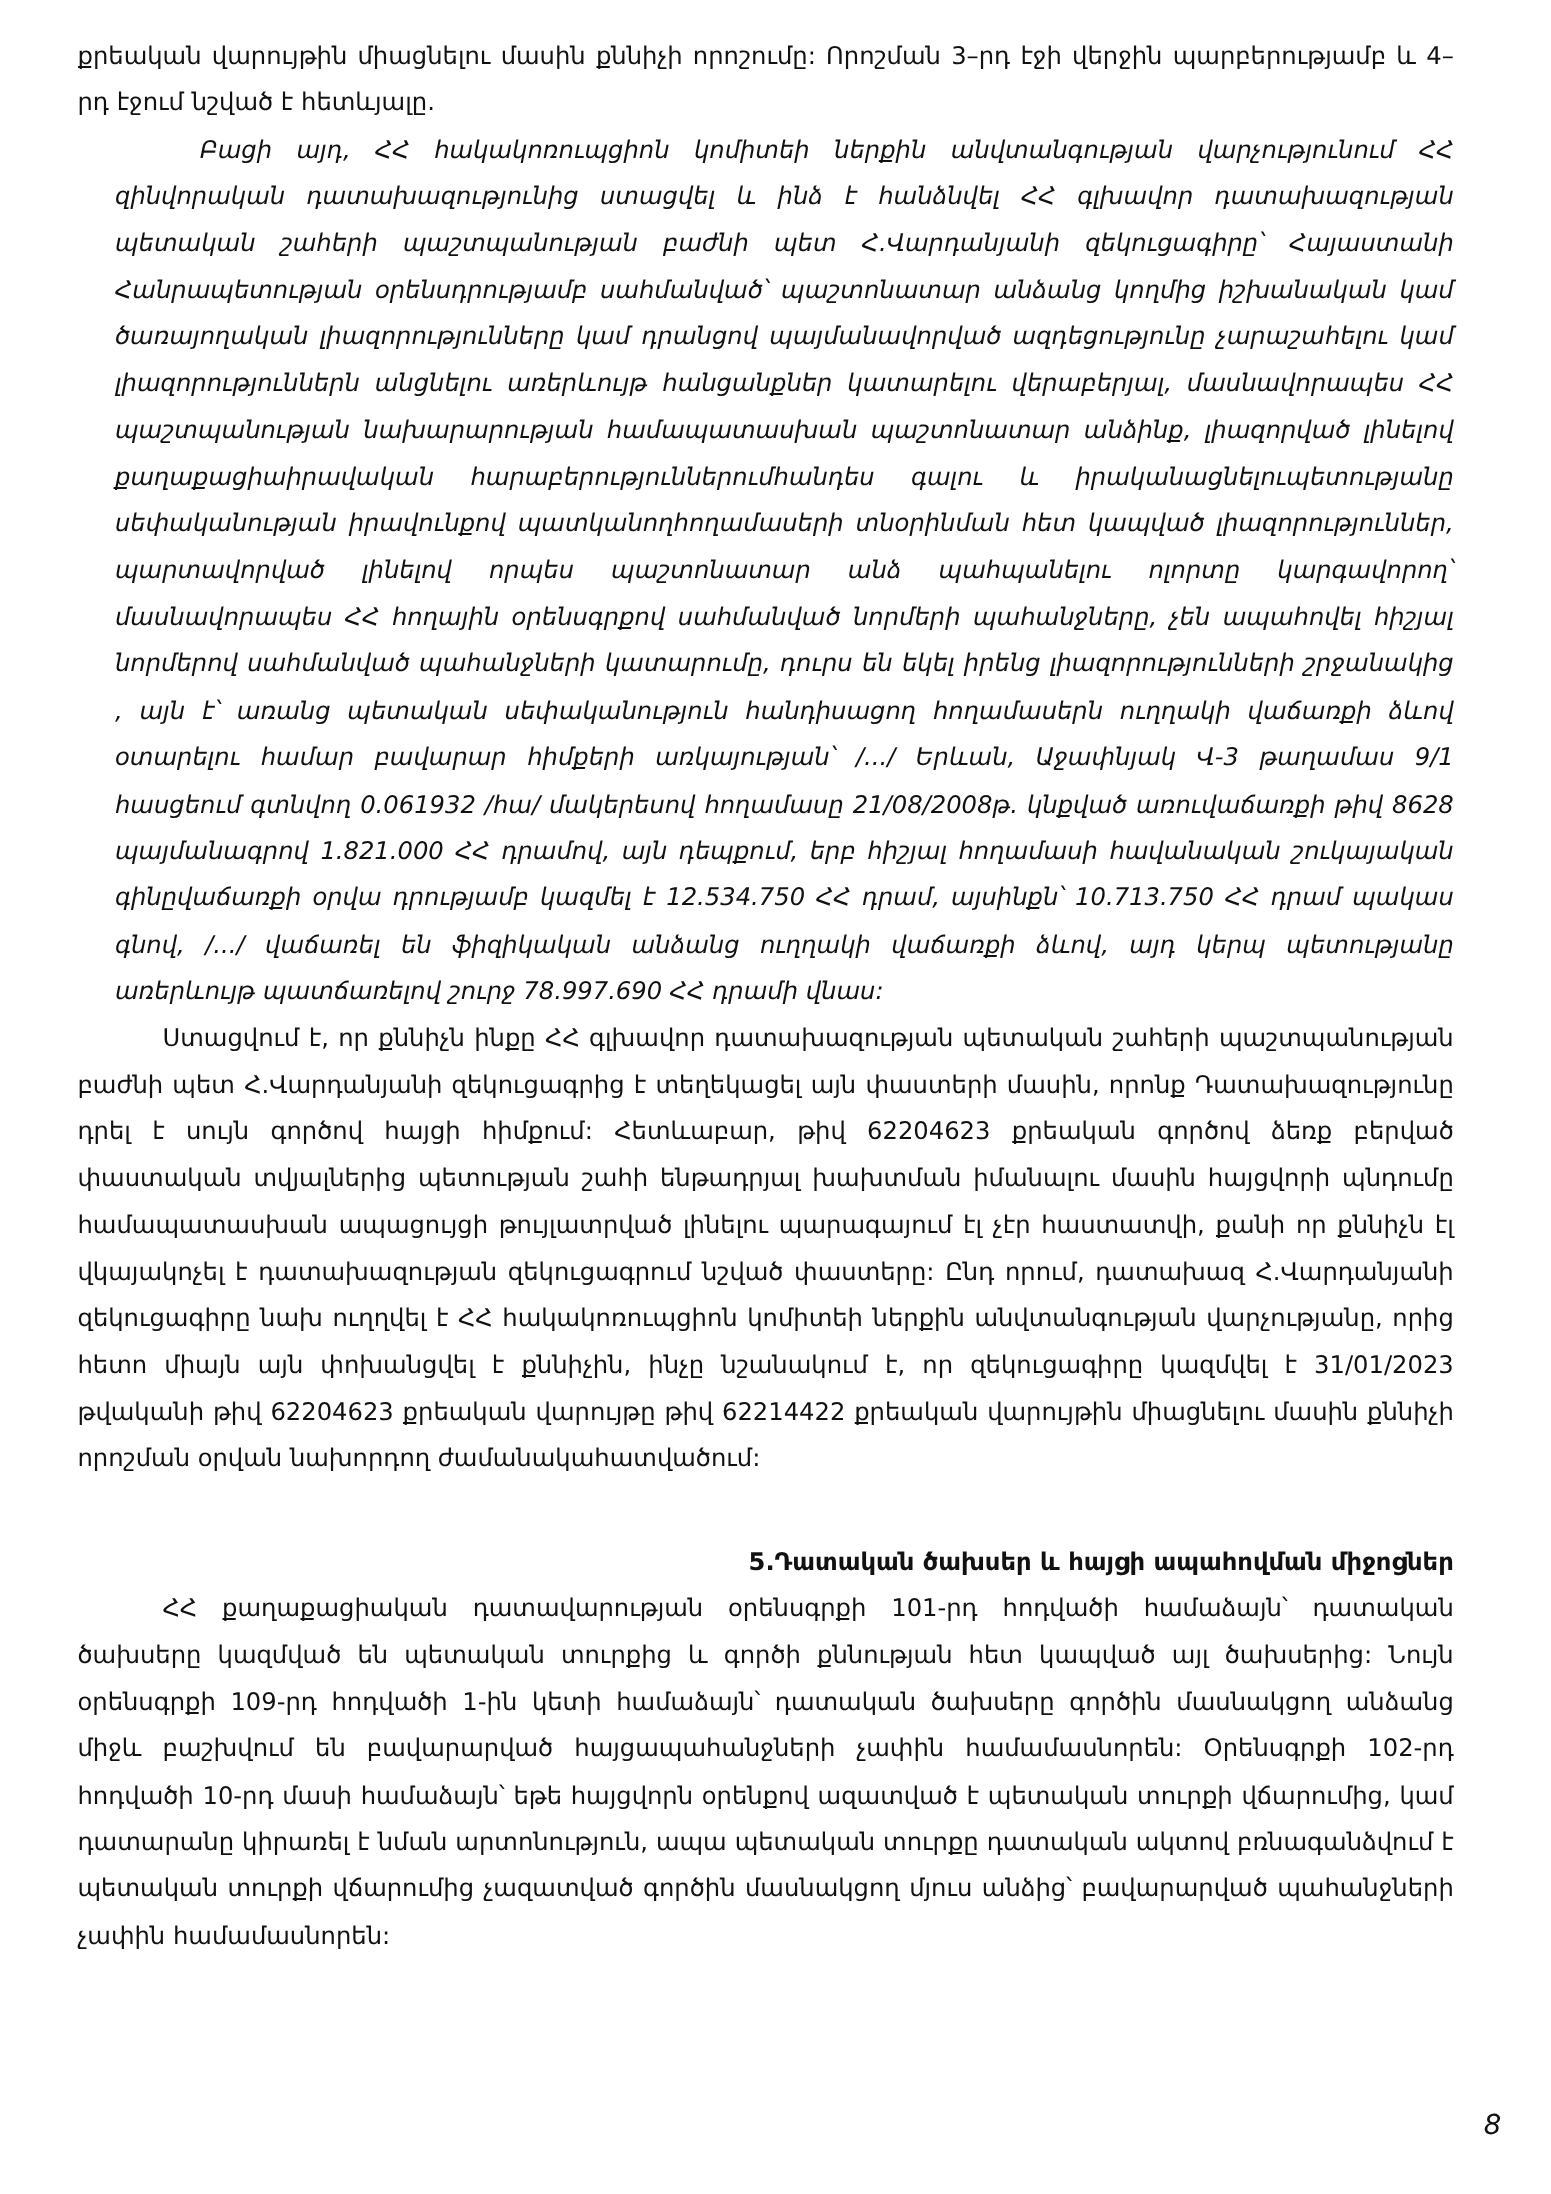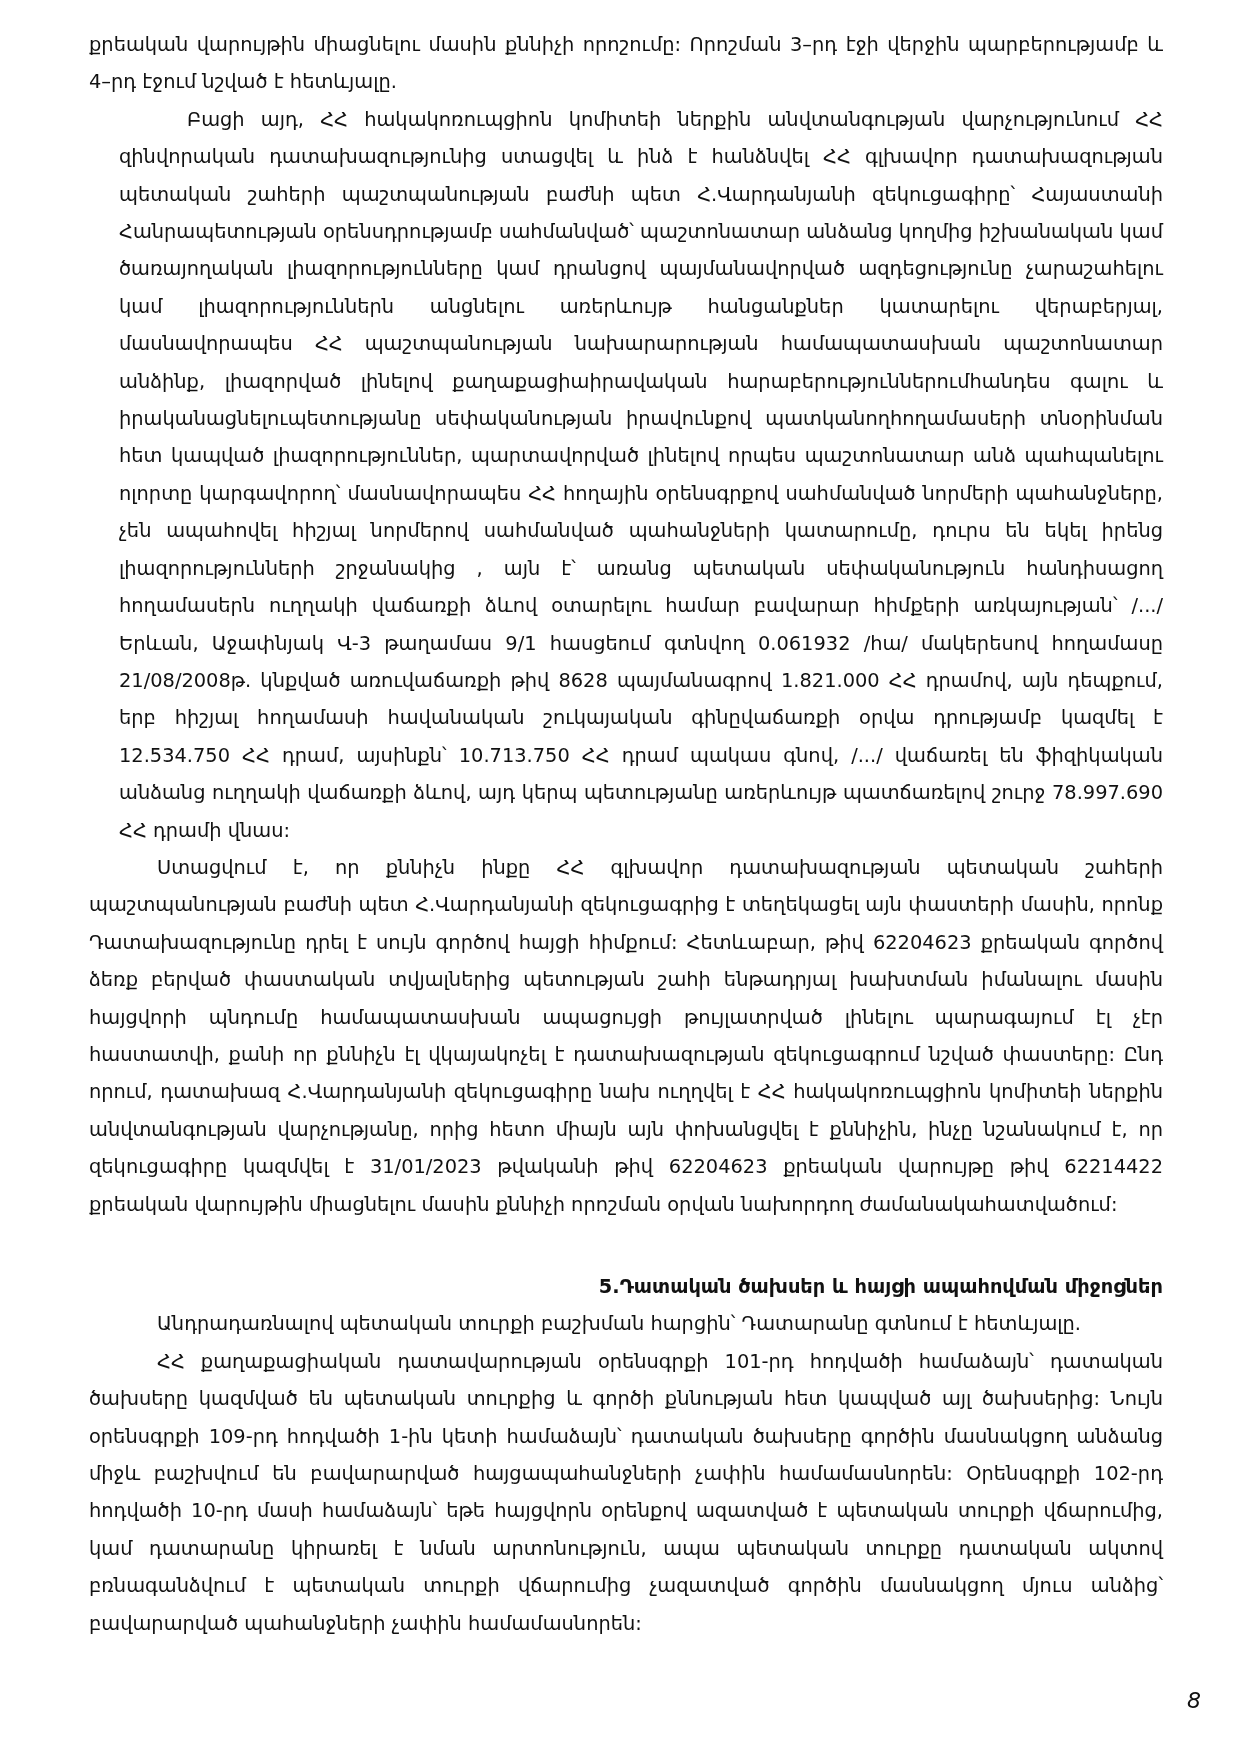--- a/index.html
+++ b/index.html
@@ -12,28 +12,29 @@
     height: 1755px;
     position: relative;
     overflow: hidden;
     color: #111111;
     font-family: "DejaVu Sans", sans-serif;
   }
   .page {
     position: absolute;
     inset: 0;
     box-sizing: border-box;
-    padding: 26px 78px 0 89px;
+    padding: 26px 78px 0 62px;
     font-size: 19.4px;
     line-height: 37.4px;
     text-align: justify;
   }
   p { margin: 0; }
   .indent { text-indent: 68px; }
   .quote {
+    font-style: italic;
     margin-left: 30px;
     text-indent: 68px;
   }
   .heading {
     font-weight: bold;
     margin-top: 45px;
     text-indent: 68px;
     text-align: right;
   }
   .heading-num {
@@ -57,18 +58,17 @@
 
   <p class="quote">Բացի այդ, ՀՀ հակակոռուպցիոն կոմիտեի ներքին անվտանգության վարչությունում ՀՀ զինվորական դատախազությունից ստացվել և ինձ է հանձնվել ՀՀ գլխավոր դատախազության պետական շահերի պաշտպանության բաժնի պետ Հ.Վարդանյանի զեկուցագիրը՝ Հայաստանի Հանրապետության օրենսդրությամբ սահմանված՝ պաշտոնատար անձանց կողմից իշխանական կամ ծառայողական լիազորությունները կամ դրանցով պայմանավորված ազդեցությունը չարաշահելու կամ լիազորություններն անցնելու առերևույթ հանցանքներ կատարելու վերաբերյալ, մասնավորապես ՀՀ պաշտպանության նախարարության համապատասխան պաշտոնատար անձինք, լիազորված լինելով քաղաքացիաիրավական հարաբերություններումհանդես գալու և իրականացնելուպետությանը սեփականության իրավունքով պատկանողհողամասերի տնօրինման հետ կապված լիազորություններ, պարտավորված լինելով որպես պաշտոնատար անձ պահպանելու ոլորտը կարգավորող՝ մասնավորապես ՀՀ հողային օրենսգրքով սահմանված նորմերի պահանջները, չեն ապահովել հիշյալ նորմերով սահմանված պահանջների կատարումը, դուրս են եկել իրենց լիազորությունների շրջանակից , այն է՝ առանց պետական սեփականություն հանդիսացող հողամասերն ուղղակի վաճառքի ձևով օտարելու համար բավարար հիմքերի առկայության՝ /.../ Երևան, Աջափնյակ Վ-3 թաղամաս 9/1 հասցեում գտնվող 0.061932 /հա/ մակերեսով հողամասը 21/08/2008թ. կնքված առուվաճառքի թիվ 8628 պայմանագրով 1.821.000 ՀՀ դրամով, այն դեպքում, երբ հիշյալ հողամասի հավանական շուկայական գինըվաճառքի օրվա դրությամբ կազմել է 12.534.750 ՀՀ դրամ, այսինքն՝ 10.713.750 ՀՀ դրամ պակաս գնով, /.../ վաճառել են ֆիզիկական անձանց ուղղակի վաճառքի ձևով, այդ կերպ պետությանը առերևույթ պատճառելով շուրջ 78.997.690 ՀՀ դրամի վնաս:</p>
 
   <p class="indent">Ստացվում է, որ քննիչն ինքը ՀՀ գլխավոր դատախազության պետական շահերի պաշտպանության բաժնի պետ Հ.Վարդանյանի զեկուցագրից է տեղեկացել այն փաստերի մասին, որոնք Դատախազությունը դրել է սույն գործով հայցի հիմքում: Հետևաբար, թիվ 62204623 քրեական գործով ձեռք բերված փաստական տվյալներից պետության շահի ենթադրյալ խախտման իմանալու մասին հայցվորի պնդումը համապատասխան ապացույցի թույլատրված լինելու պարագայում էլ չէր հաստատվի, քանի որ քննիչն էլ վկայակոչել է դատախազության զեկուցագրում նշված փաստերը: Ընդ որում, դատախազ Հ.Վարդանյանի զեկուցագիրը նախ ուղղվել է ՀՀ հակակոռուպցիոն կոմիտեի ներքին անվտանգության վարչությանը, որից հետո միայն այն փոխանցվել է քննիչին, ինչը նշանակում է, որ զեկուցագիրը կազմվել է 31/01/2023 թվականի թիվ 62204623 քրեական վարույթը թիվ 62214422 քրեական վարույթին միացնելու մասին քննիչի որոշման օրվան նախորդող ժամանակահատվածում:</p>
 
 
   <p class="heading">
     <span class="heading-num">5.</span><span>Դատական ծախսեր և հայցի ապահովման միջոցներ</span>
   </p>
 
-  <p class="indent">Անդրադառնալով պետական տուրքի բաշխման հարցին՝ Դատարանը գտնում է հետևյալը.</p>
 
   <p class="indent">ՀՀ քաղաքացիական դատավարության օրենսգրքի 101-րդ հոդվածի համաձայն՝ դատական ծախսերը կազմված են պետական տուրքից և գործի քննության հետ կապված այլ ծախսերից: Նույն օրենսգրքի 109-րդ հոդվածի 1-ին կետի համաձայն՝ դատական ծախսերը գործին մասնակցող անձանց միջև բաշխվում են բավարարված հայցապահանջների չափին համամասնորեն: Օրենսգրքի 102-րդ հոդվածի 10-րդ մասի համաձայն՝ եթե հայցվորն օրենքով ազատված է պետական տուրքի վճարումից, կամ դատարանը կիրառել է նման արտոնություն, ապա պետական տուրքը դատական ակտով բռնագանձվում է պետական տուրքի վճարումից չազատված գործին մասնակցող մյուս անձից՝ բավարարված պահանջների չափին համամասնորեն:</p>
 </div>
 
 <div class="pagenum">8</div>
 
 </body></html>

